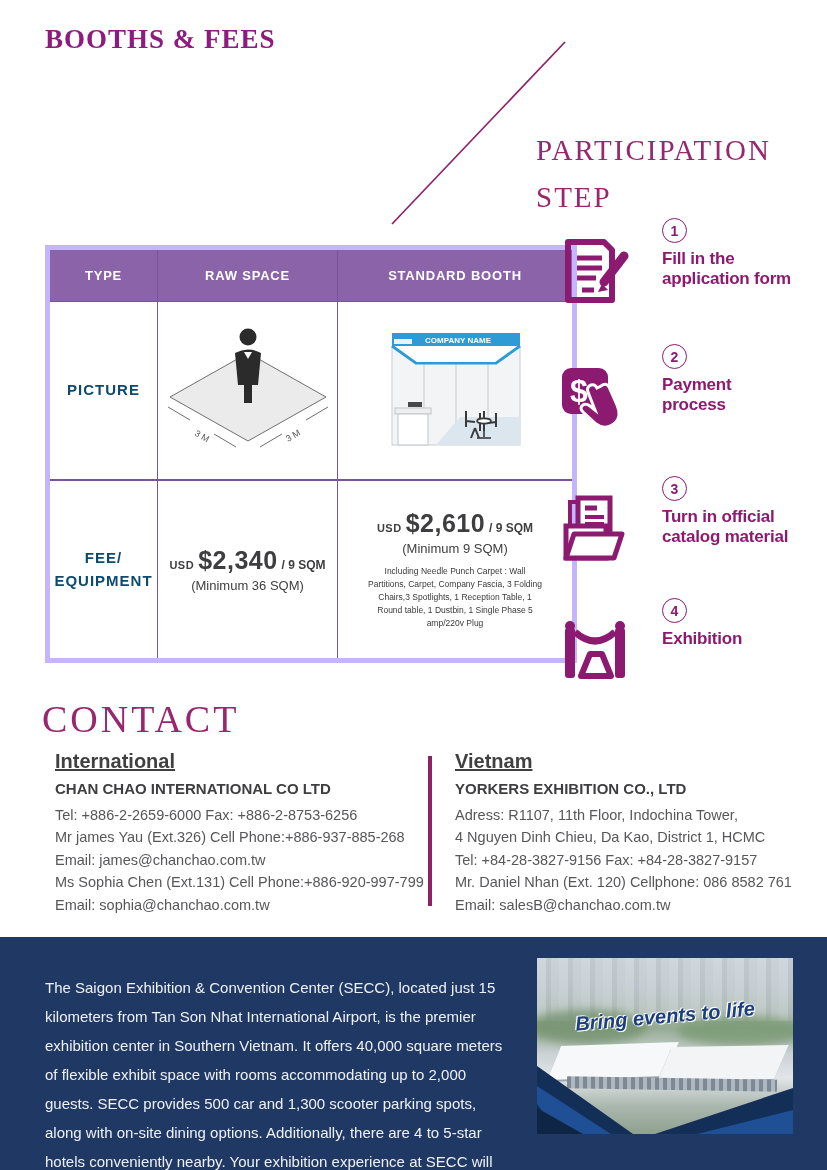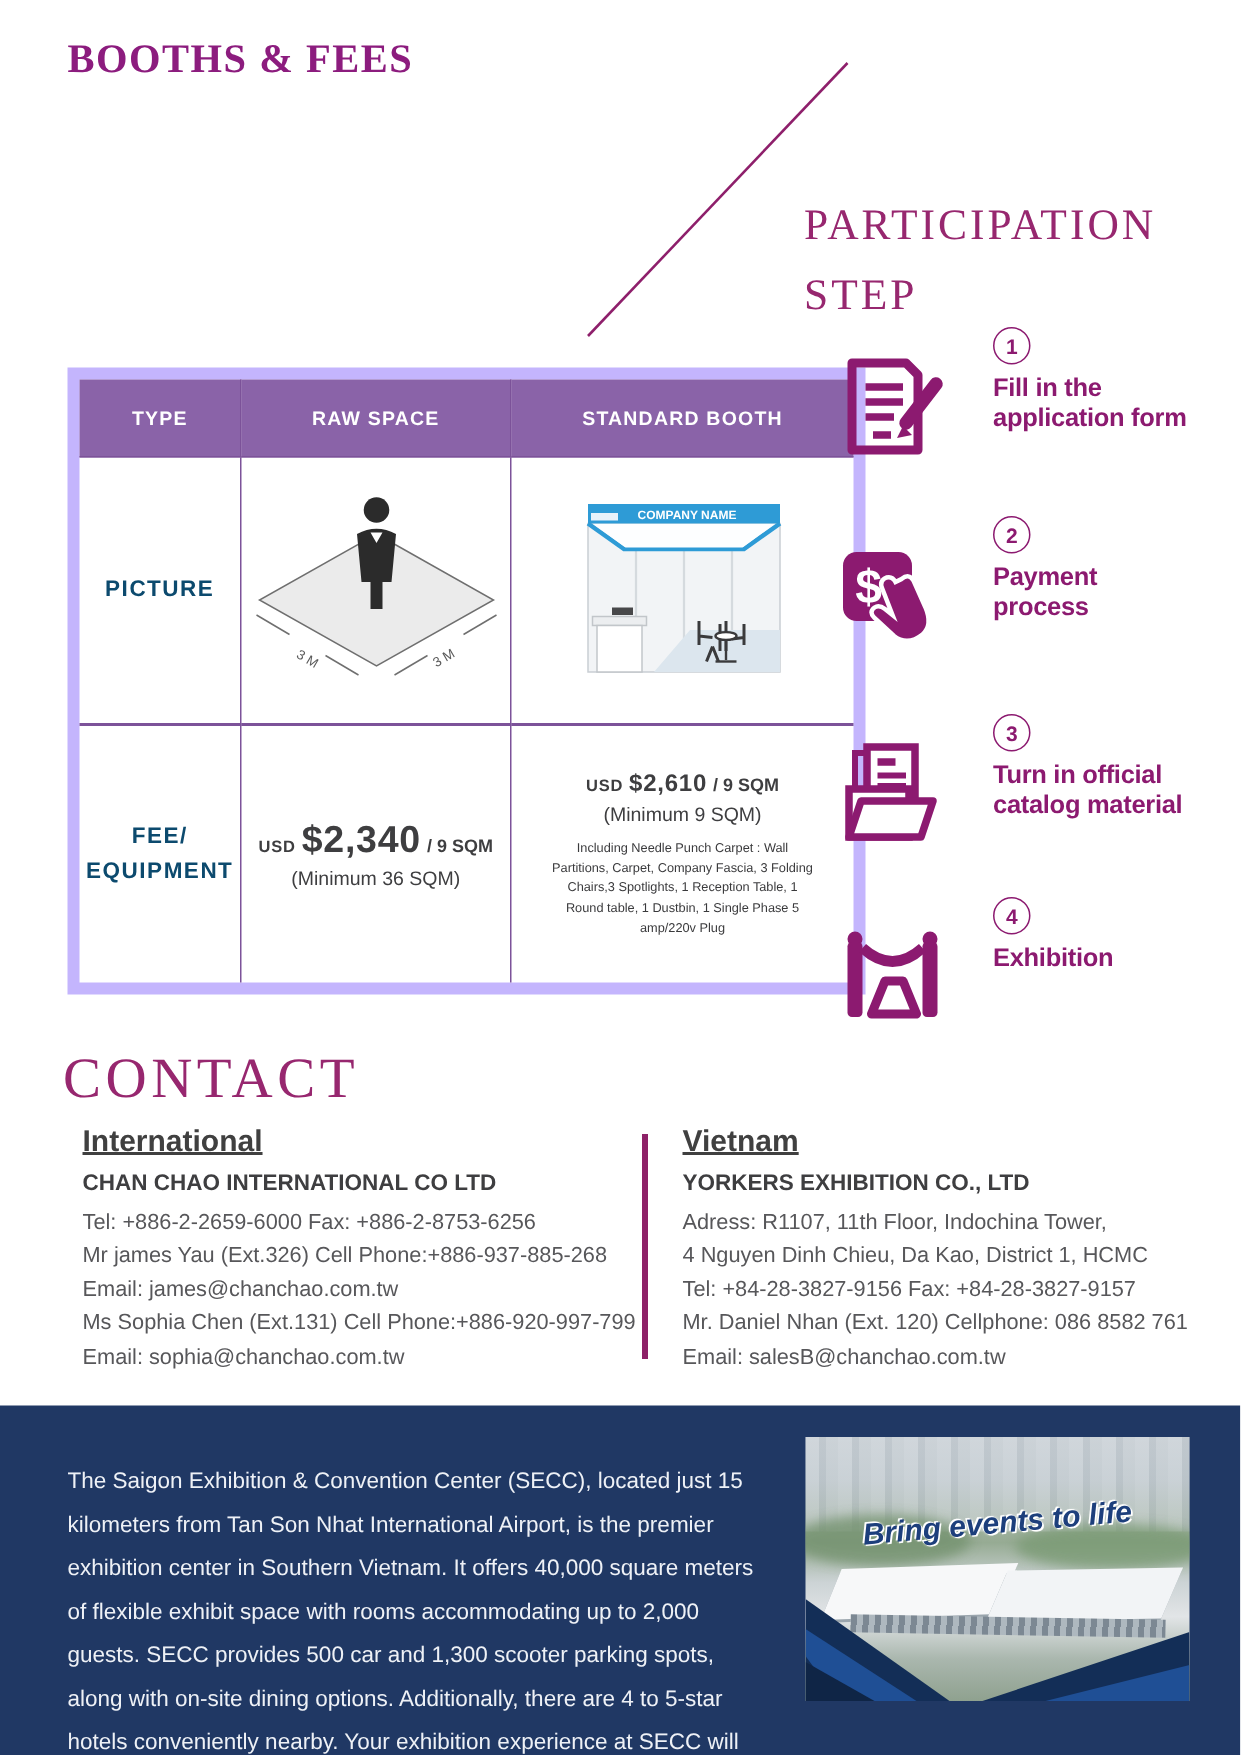--- a/index.html
+++ b/index.html
@@ -18,21 +18,21 @@
   .fee-head-main { font-size:30px; letter-spacing:2px; }
   .fee-head-sub  { font-size:22px; font-weight:700; letter-spacing:1px; margin-top:5px; }
   .diag { position:absolute; left:380px; top:36px; }
   .step-head {
     position:absolute; left:536px; top:127px; color:#97276f;
     font-family:"Liberation Serif", serif; font-size:29px; letter-spacing:2px; line-height:1.62;
   }
   
   .fee-table {
     position:absolute; left:45px; top:245px; width:532px; height:418px;
-    box-sizing:border-box; border:8px solid #c4b5fd;
+    box-sizing:border-box; border:5px solid #c4b5fd;
     display:grid; grid-template-columns:108px 180px 1fr; grid-template-rows:52px 177px 1fr;
     background:#ffffff;
   }
   .th {
     background:#8a63a8; color:#ffffff; font-weight:700; font-size:13px;
     letter-spacing:0.8px; display:flex; align-items:center; justify-content:center;
     border-right:1.5px solid #7c5299; border-bottom:1.5px solid #7c5299;
   }
   .th:nth-child(3) { border-right:none; }
   .td {
@@ -192,21 +192,21 @@
         <span class="usd">USD</span>
         <span class="price">$2,340</span>
         <span class="per">/ 9 SQM</span>
       </div>
       <div class="min">(Minimum 36 SQM)</div>
     </div>
 
     <div class="td row2 last">
       <div class="price-line">
         <span class="usd">USD</span>
-        <span class="price" style="font-size:16px;">$2,610</span>
+        <span class="price" style="font-size:25px;">$2,610</span>
         <span class="per">/ 9 SQM</span>
       </div>
       <div class="min">(Minimum 9 SQM)</div>
       <div class="includes">Including Needle Punch Carpet : Wall Partitions, Carpet, Company Fascia, 3 Folding Chairs,3 Spotlights, 1 Reception Table, 1 Round table, 1 Dustbin, 1 Single Phase 5 amp/220v Plug</div>
     </div>
   </div>
 
   <div class="step" style="top:218px;">
     <svg class="step-icon" width="78" height="78" viewBox="0 0 78 78">
       <path d="M12 8 L48 8 L56 16 L56 66 L12 66 Z" fill="none" stroke="#8c1a70" stroke-width="6" stroke-linejoin="round"></path>

